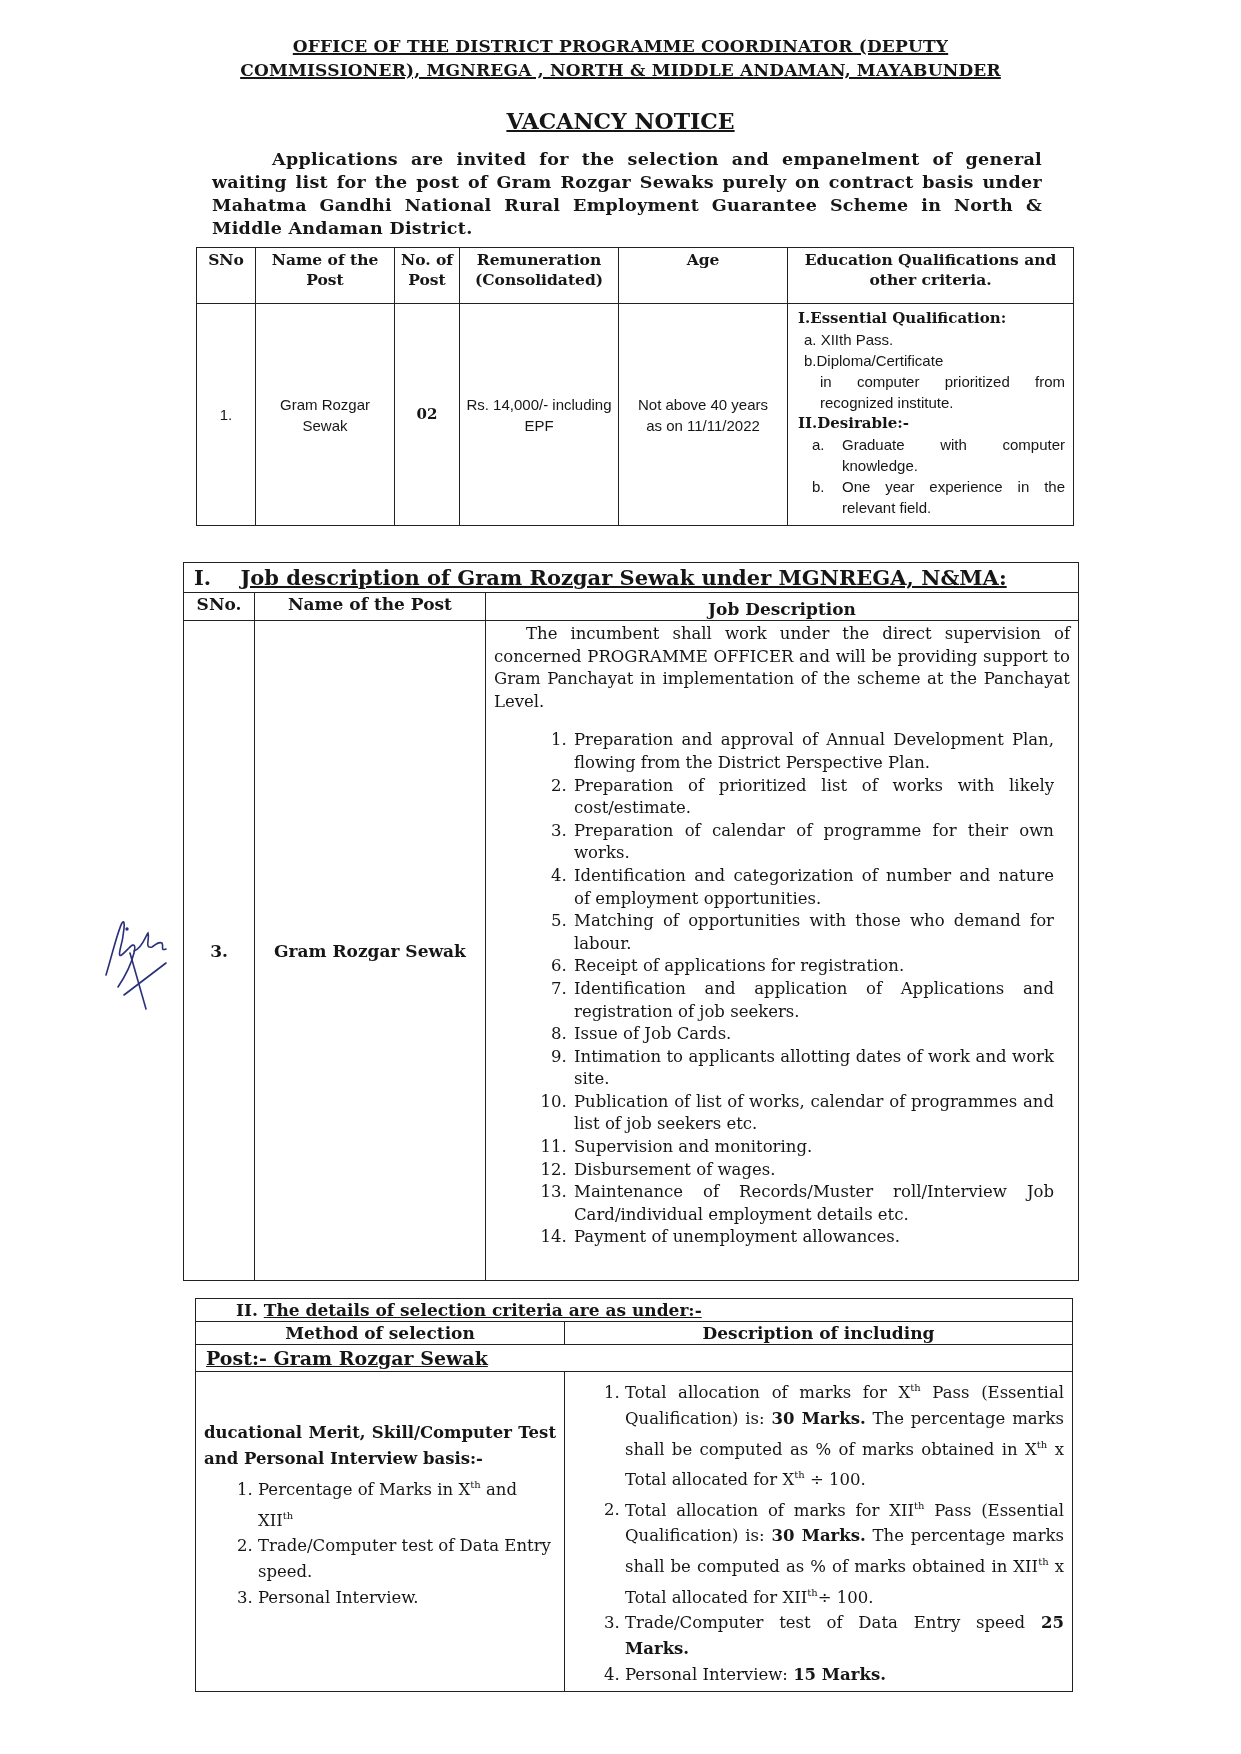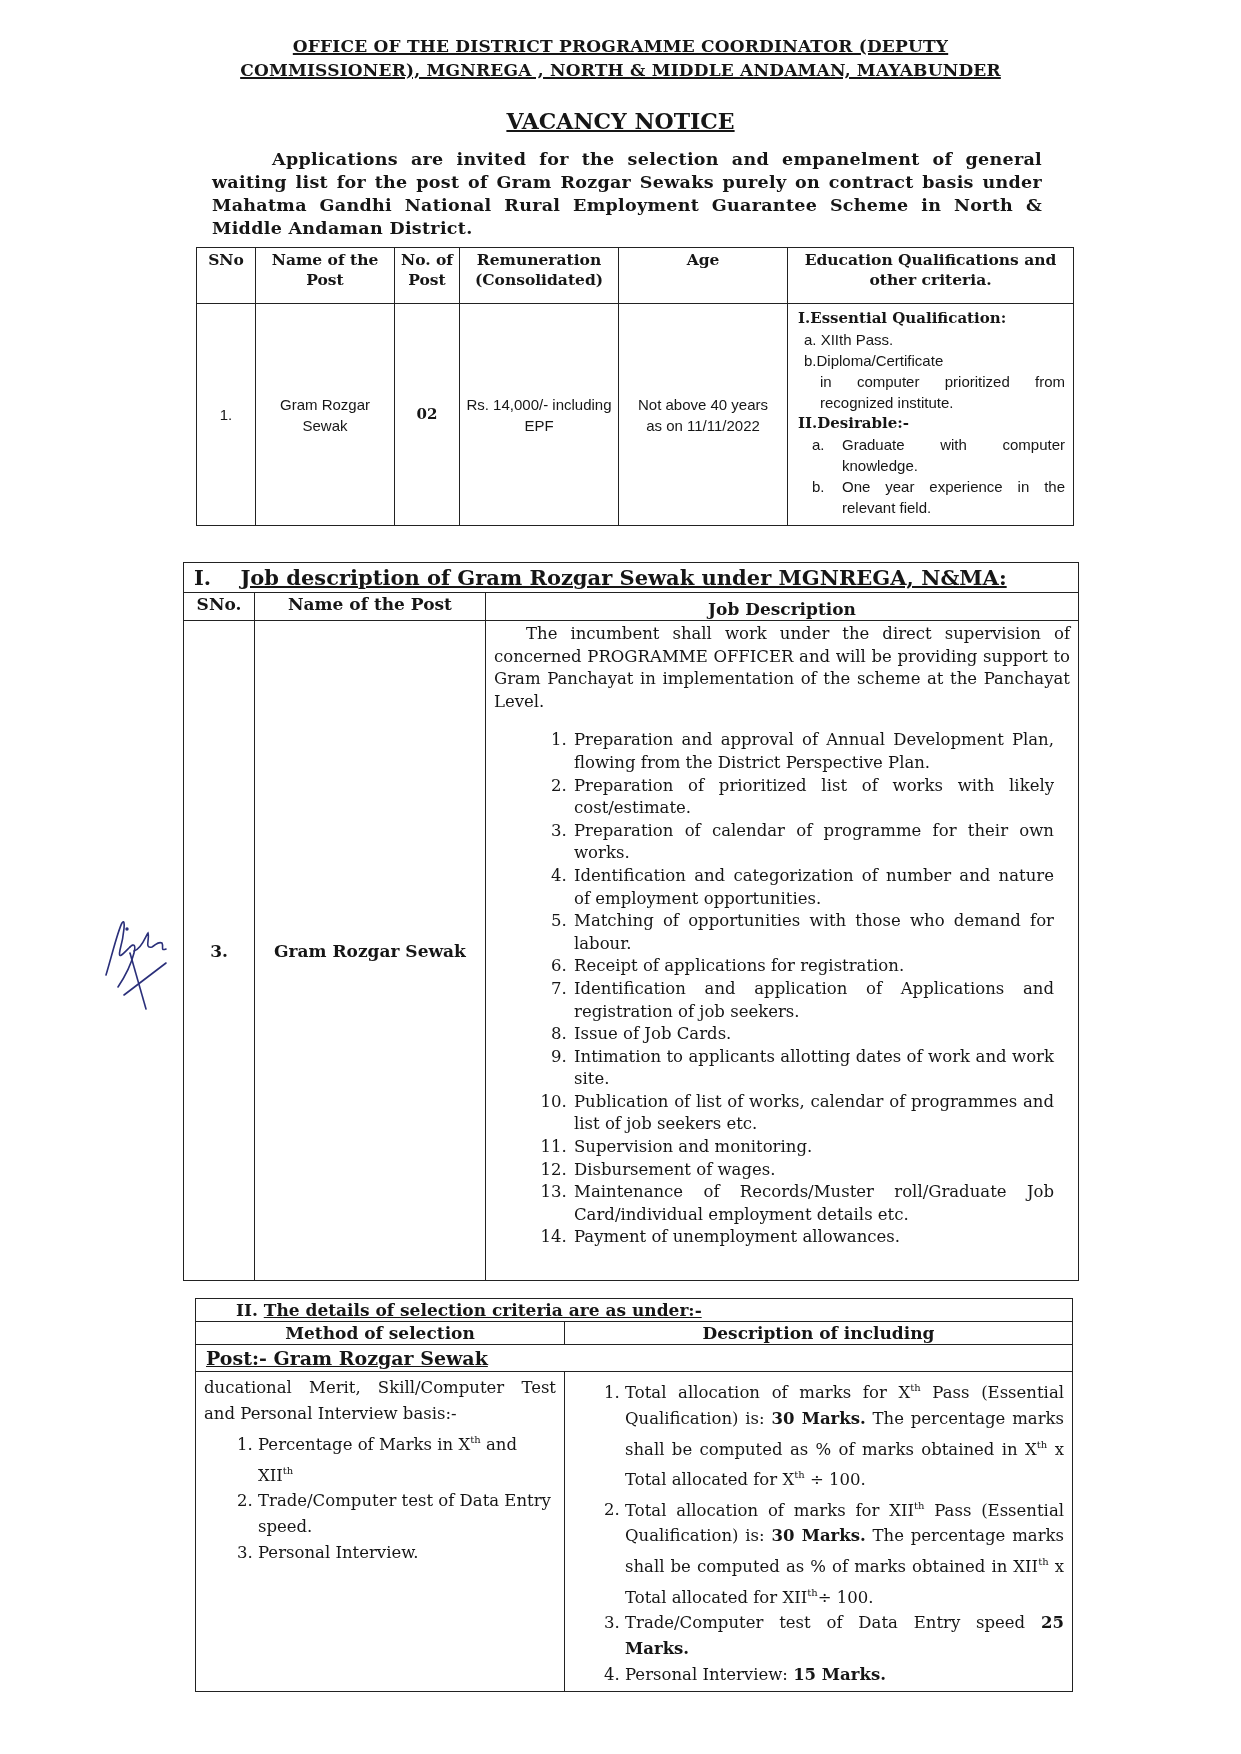--- a/index.html
+++ b/index.html
@@ -38,21 +38,21 @@
   .t2 .post { font-weight: bold; font-size: 17px; text-align: center; vertical-align: middle; }
   .jd { font-size: 16.5px; line-height: 22.6px; padding: 2px 8px 15px 8px; text-align: justify; }
   .jd .para { text-indent: 32px; }
   .jd ol { margin: 16px; padding-left: 62px; }
   .jd ol li { padding-left: 2px; }
   .t3 { top: 1298px; left: 195px; width: 878px; }
   .t3 .sec { font-weight: bold; font-size: 17px; padding: 1px 40px; text-align: left; }
   .t3 th { font-weight: bold; font-size: 17px; text-align: center; padding: 1px 4px; }
   .t3 .post { font-weight: bold; font-size: 19px; padding: 2px 10px; text-align: left; }
   .meth { font-size: 16.5px; padding: 3px 8px; line-height: 26px; }
-  .meth .b { font-weight: normal; text-align: justify; }
+  .meth .b { font-weight: bold; text-align: justify; margin-top: 45px; }
   .meth ol { margin: 0; padding-left: 54px; }
   .desc { font-size: 16.5px; padding: 3px 8px; line-height: 26px; text-align: justify; }
   .desc ol { margin: 0; padding-left: 52px; }
   sup { font-size: 10px; }
   .sig { left: 100px; top: 905px; width: 90px; height: 110px; }
 </style>
 </head>
 <body>
 
 <div class="abs hdr" style="top:36px;"><span>OFFICE OF THE DISTRICT PROGRAMME COORDINATOR (DEPUTY</span></div>
@@ -131,21 +131,21 @@
         <li>Preparation of calendar of programme for their own works.</li>
         <li>Identification and categorization of number and nature of employment opportunities.</li>
         <li>Matching of opportunities with those who demand for labour.</li>
         <li>Receipt of applications for registration.</li>
         <li>Identification and application of Applications and registration of job seekers.</li>
         <li>Issue of Job Cards.</li>
         <li>Intimation to applicants allotting dates of work and work site.</li>
         <li>Publication of list of works, calendar of programmes and list of job seekers etc.</li>
         <li>Supervision and monitoring.</li>
         <li>Disbursement of wages.</li>
-        <li>Maintenance of Records/Muster roll/Graduate Job Card/individual employment details etc.</li>
+        <li>Maintenance of Records/Muster roll/Interview Job Card/individual employment details etc.</li>
         <li>Payment of unemployment allowances.</li>
       </ol>
     </td>
   </tr>
 </tbody>
   </table>
 
 <table class="abs t3">
   <tbody>
       <tr>

